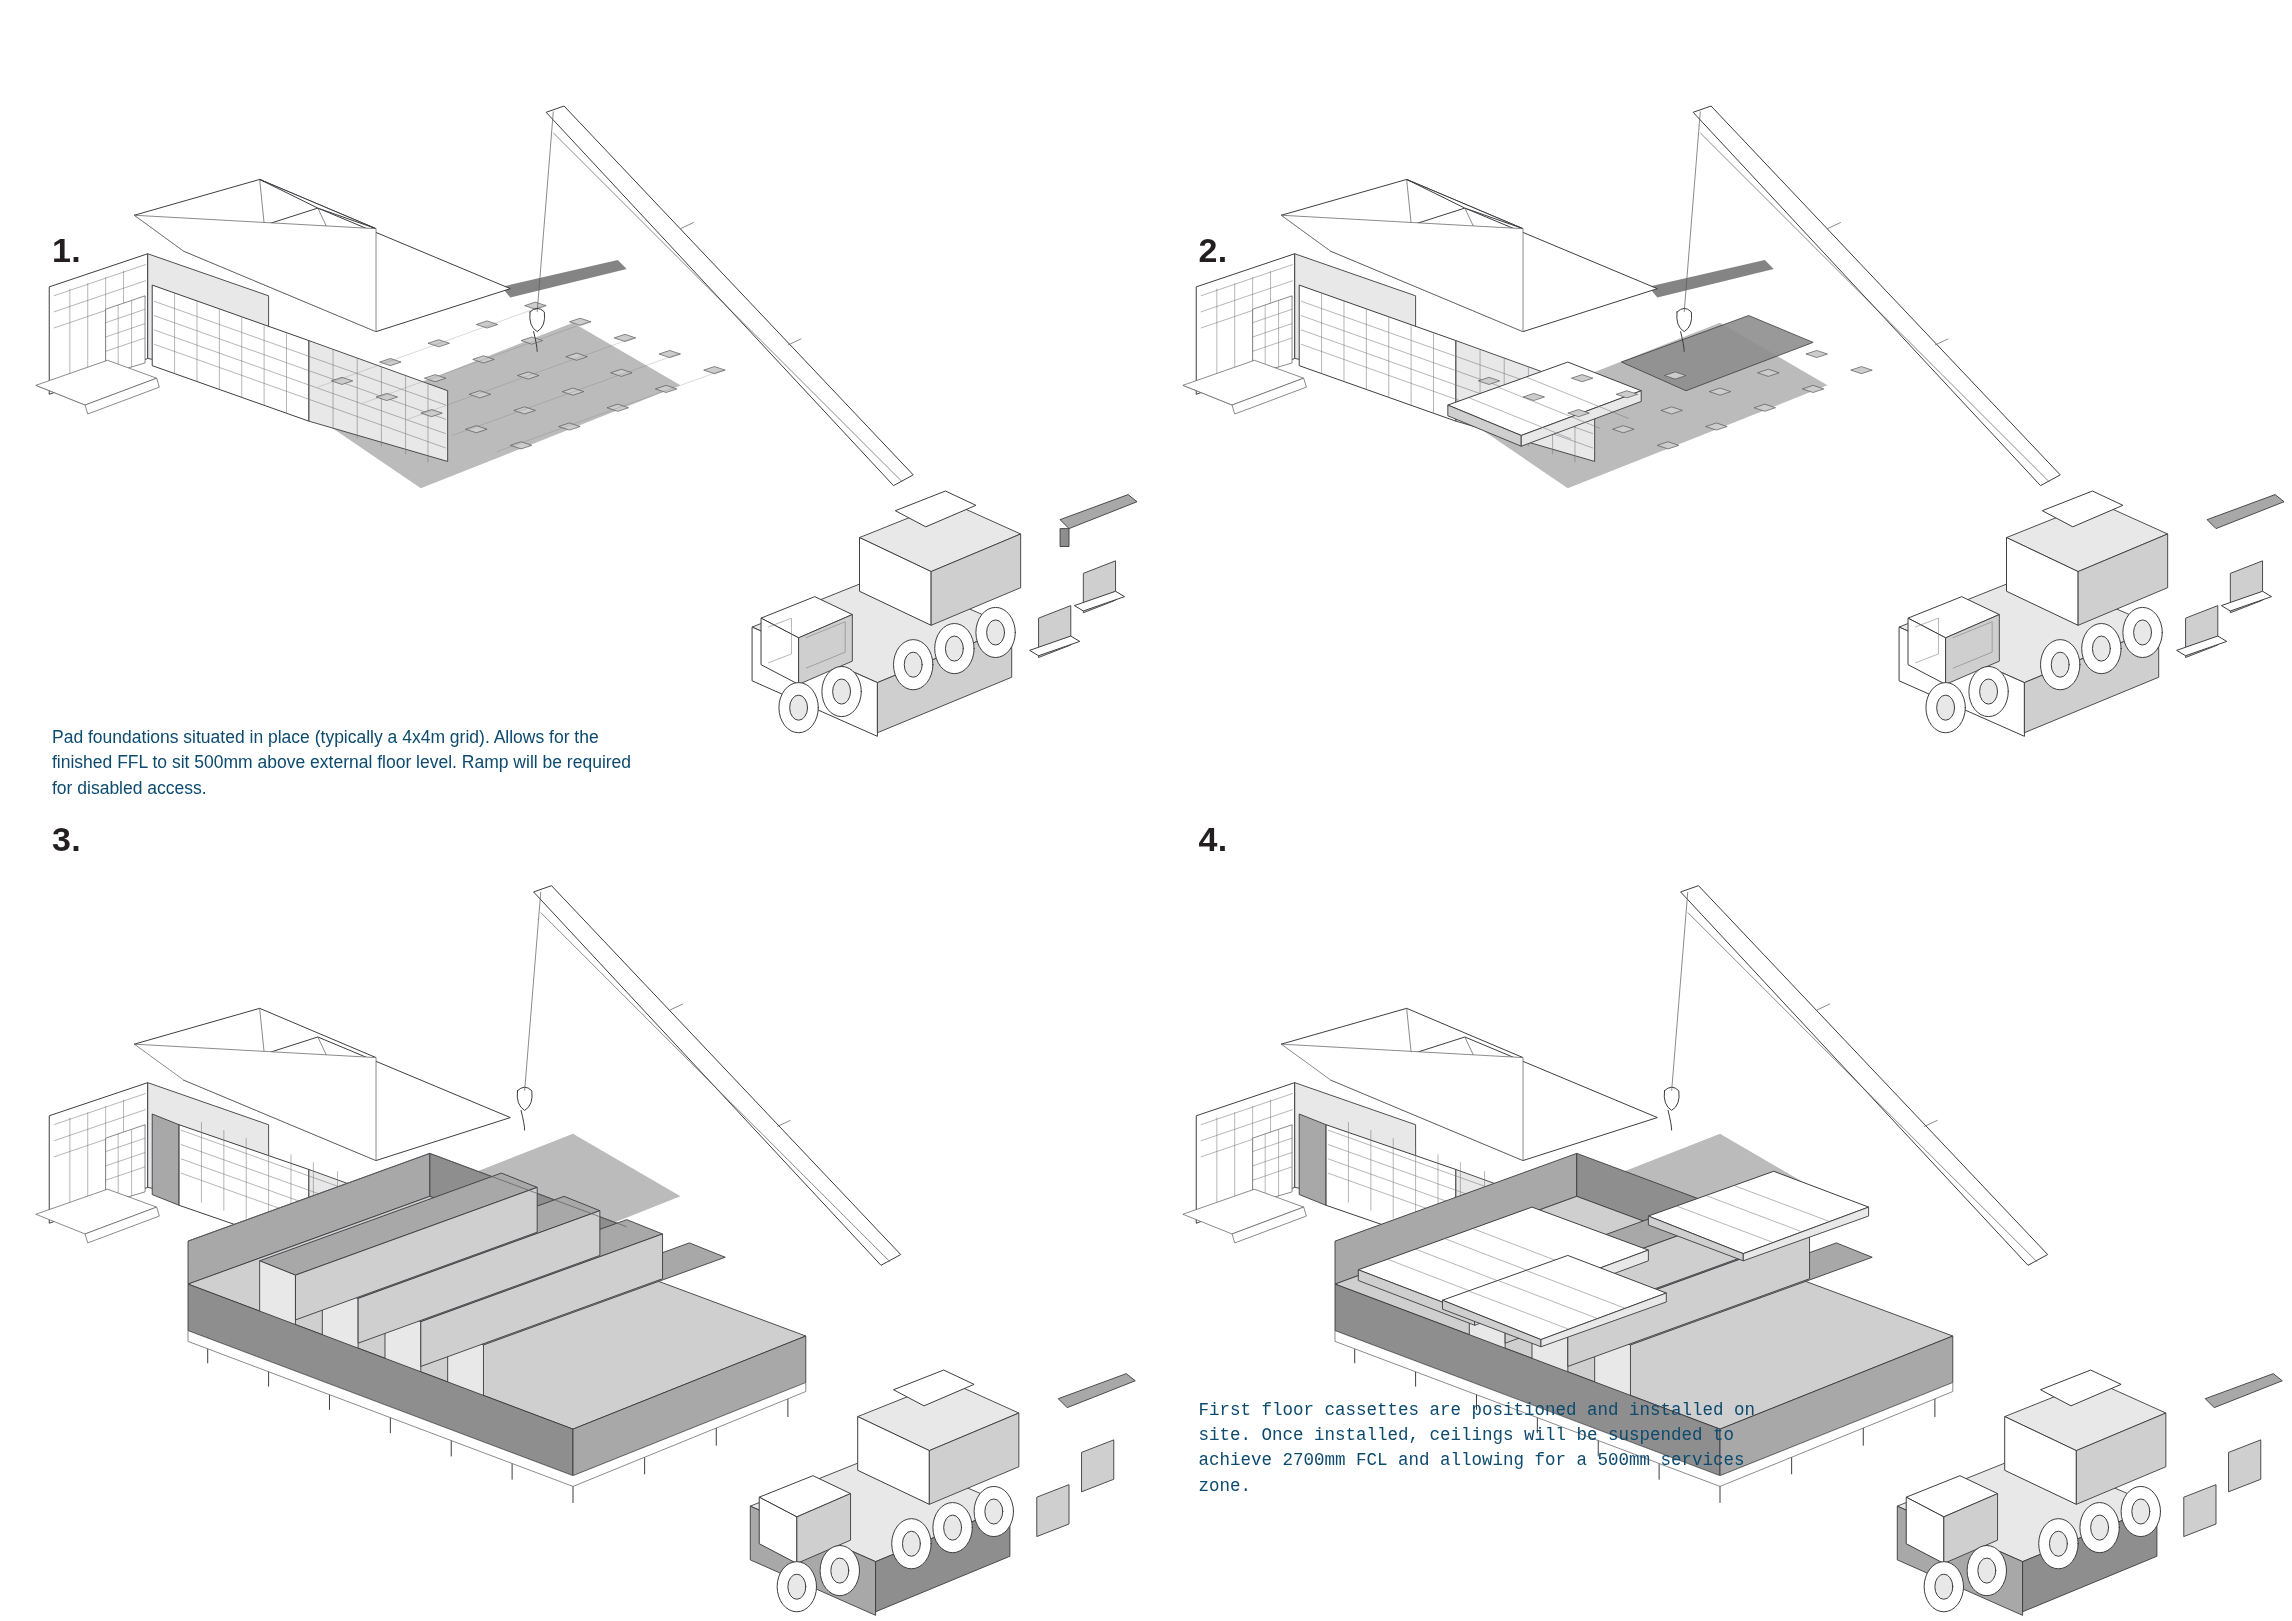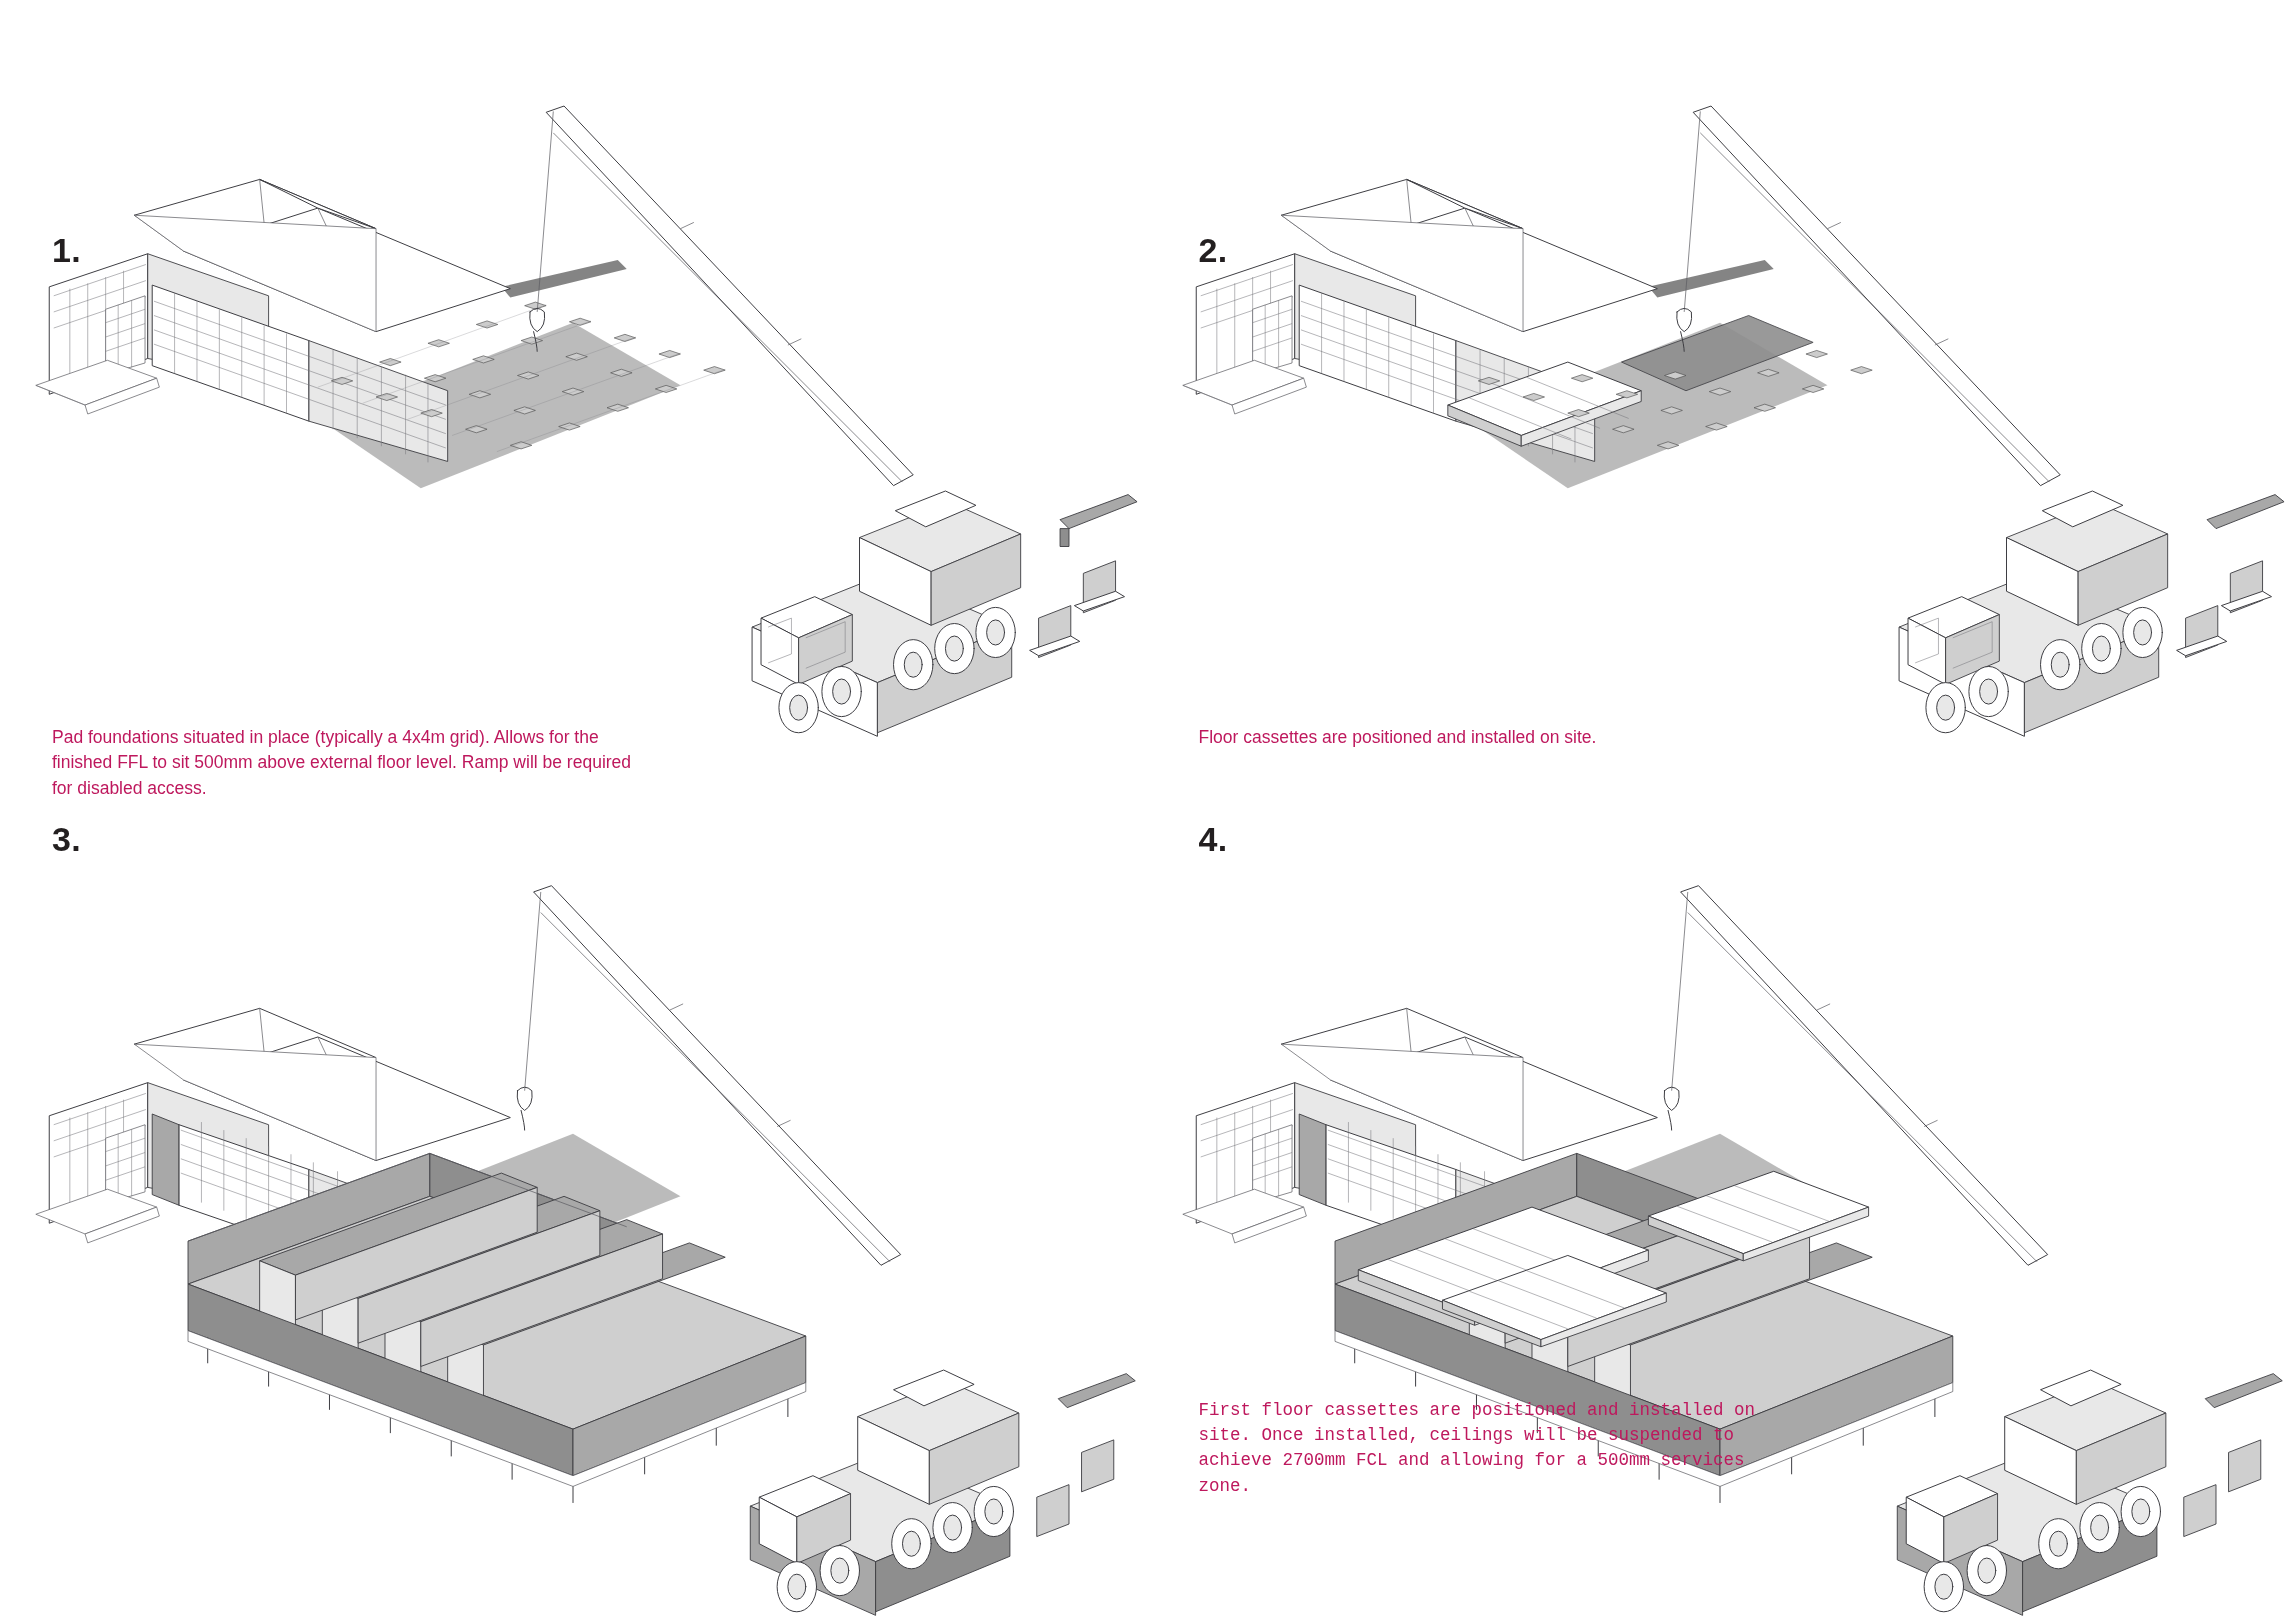--- a/index.html
+++ b/index.html
@@ -36,21 +36,21 @@
     left: 52px;
   }
   .panel-2 .panel-number, .panel-4 .panel-number { left: 52px; }
   .panel-3 .panel-number, .panel-4 .panel-number { top: 9px; }
   .caption {
     position: absolute;
     left: 52px;
     width: 591px;
     font-size: 17.5px;
     line-height: 1.45;
-    color: #be185d;
+    color: #0c4a6e;
   }
   .panel-1 .caption { top: 725px; }
   .panel-2 .caption { top: 725px; }
   .panel-3 .caption { top: 587px; }
   .panel-4 .caption { top: 587px; font-family: Liberation Mono, monospace; }
 
   .scene {
     position: absolute;
     left: 0;
     top: 0;
@@ -358,21 +358,20 @@
           </g>
           <polygon class="g-md" points="1160,690 1196,676 1196,720 1160,734"></polygon>
           <polygon class="wht" points="1150,726 1196,710 1206,716 1160,732"></polygon>
           <polygon class="g-md" points="1210,640 1246,626 1246,670 1210,684"></polygon>
           <polygon class="wht" points="1200,676 1246,660 1256,666 1210,682"></polygon>
           <polygon class="g-dk" points="1184,580 1260,552 1270,560 1194,590"></polygon>
         </g>
       </svg>
     </div>
     <div class="panel-number">2.</div>
-    <div class="caption">Floor cassettes are positioned and installed on site.</div>
   </div>
 
   <div class="panel panel-3">
     <div class="scene">
       <svg width="1146" height="811" viewBox="0 0 1280 905" xmlns="http://www.w3.org/2000/svg">
         <polygon class="shadow-soft" points="360,470 640,360 760,430 470,545" opacity="0.3"></polygon>
 
         <polygon class="wht" points="150,260 290,220 420,275 300,318"></polygon>
         <polygon class="wht" points="205,300 355,252 570,342 420,390"></polygon>
         <polyline class="ln-thin" points="290,220 300,318"></polyline>

